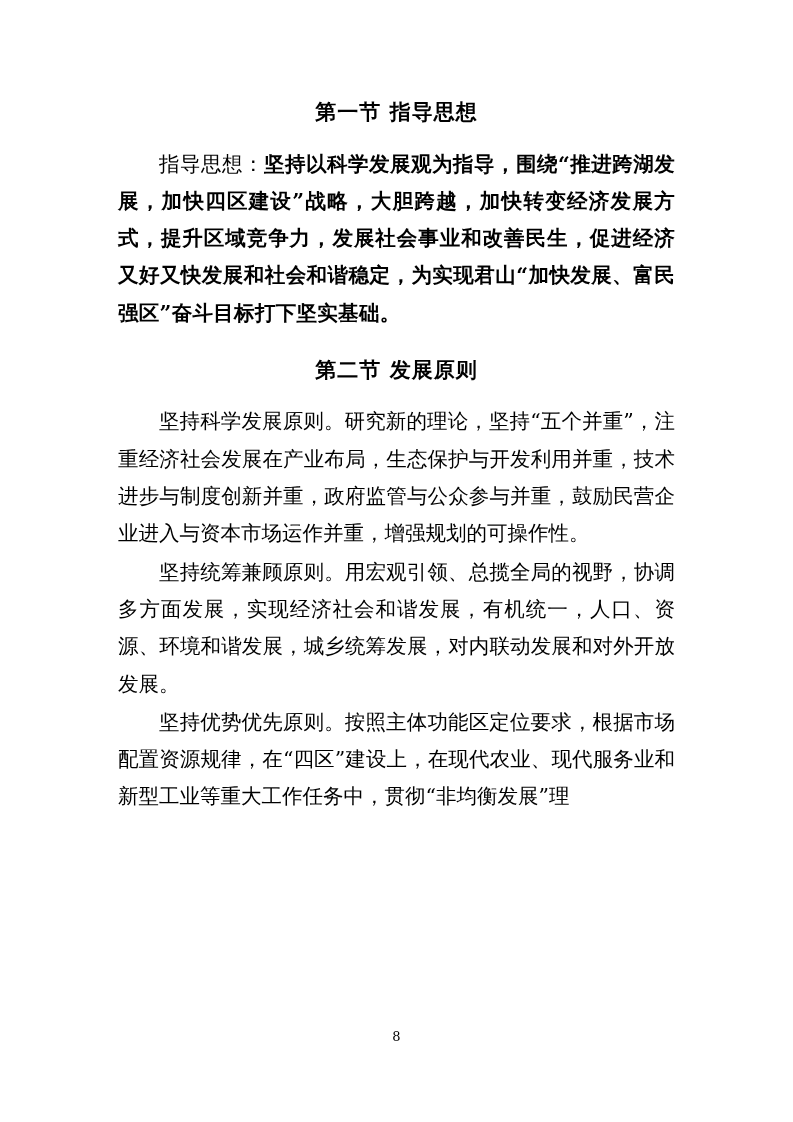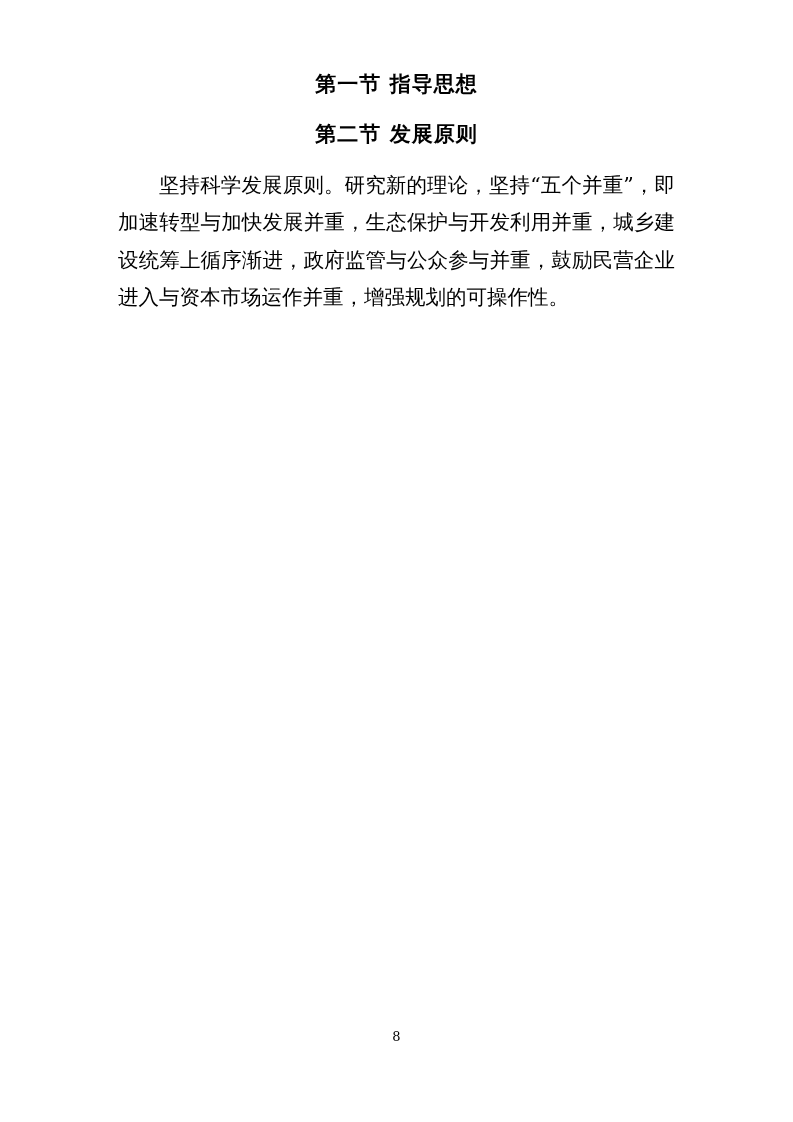--- a/index.html
+++ b/index.html
@@ -14,35 +14,35 @@
     color: #000000;
     position: relative;
     overflow: hidden;
   }
   .page {
     position: absolute;
     left: 0; top: 0;
     width: 793px;
     height: 1122px;
     box-sizing: border-box;
-    padding: 68px 118px 60px 118px;
+    padding: 96px 118px 60px 118px;
   }
   .doc-body {
     width: 557px;
   }
   .section-heading {
     text-align: center;
     font-size: 21px;
     font-weight: bold;
     letter-spacing: 1px;
     margin: 0 0 18px 0;
     line-height: 1.5;
   }
   .section-heading.second {
-    margin-top: 6px;
+    margin-top: 22px;
   }
   p.para {
     margin: 0 0 1px 0;
     font-size: 20.5px;
     line-height: 1.82;
     text-align: justify;
     text-justify: inter-ideograph;
     text-indent: 2em;
   }
   p.para.bold-all {
@@ -66,24 +66,27 @@
   }
 </style>
 </head>
 <body>
 
 <div class="page">
   <div class="doc-body">
 
     <h2 class="section-heading">第一节 指导思想</h2>
 
+    <p class="para bold-all"><span class="lead normal">指导思想：</span><span>坚持以科学发展观为指导，围绕“推进跨湖发展，加快四区建设”战略，大胆跨越，加快转变经济发展方式，提升区域竞争力，发展社会事业和改善民生，促进经济又好又快发展和社会和谐稳定，为实现君山“加快发展、富民强区”奋斗目标打下坚实基础。</span></p>
 
     <h2 class="section-heading second">第二节 发展原则</h2>
 
-    <p class="para"><span class="lead">坚持科学发展原则。</span><span>研究新的理论，坚持“五个并重”，即加速转型与加快发展并重，生态保护与开发利用并重，城乡建设统筹上循序渐进，政府监管与公众参与并重，鼓励民营企业进入与资本市场运作并重，增强规划的可操作性。</span></p>
+    <p class="para"><span class="lead">坚持科学发展原则。</span><span>研究新的理论，坚持“五个并重”，注重经济社会发展在产业布局，生态保护与开发利用并重，技术进步与制度创新并重，政府监管与公众参与并重，鼓励民营企业进入与资本市场运作并重，增强规划的可操作性。</span></p>
+
+    <p class="para"><span class="lead">坚持统筹兼顾原则。</span><span>用宏观引领、总揽全局的视野，协调多方面发展，实现经济社会和谐发展，有机统一，人口、资源、环境和谐发展，城乡统筹发展，对内联动发展和对外开放发展。</span></p>
 
 
-
+    <p class="para"><span class="lead">坚持优势优先原则。</span><span>按照主体功能区定位要求，根据市场配置资源规律，在“四区”建设上，在现代农业、现代服务业和新型工业等重大工作任务中，贯彻“非均衡发展”理</span></p>
 
   </div>
 
   <div class="page-number">8</div>
 </div>
 
 </body></html>

